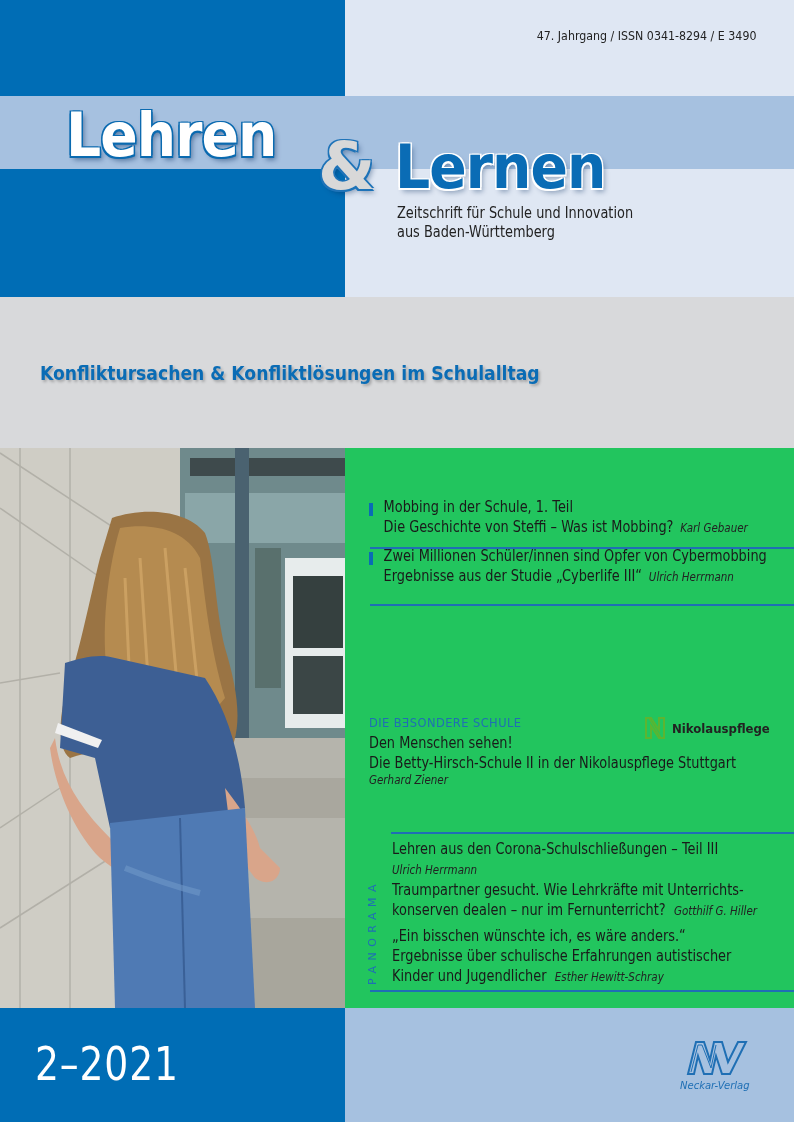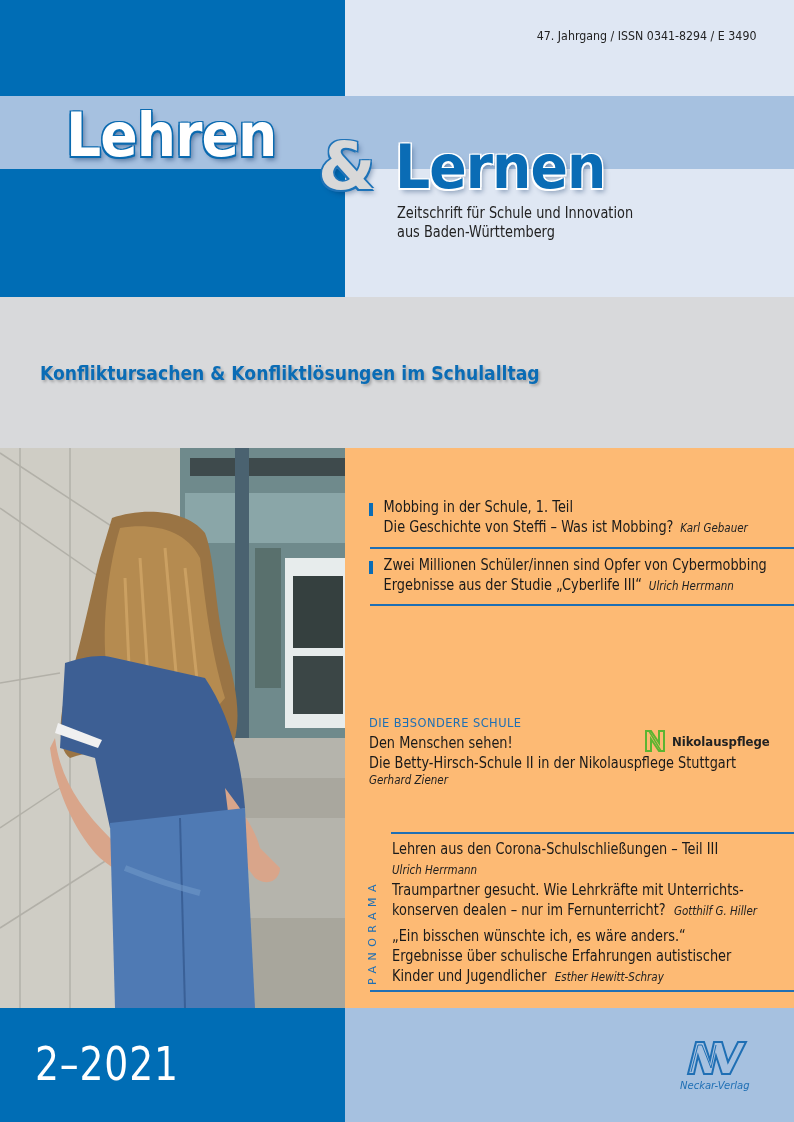--- a/index.html
+++ b/index.html
@@ -26,33 +26,33 @@
 
   
   .band-grey { left: 0; top: 297px; width: 794px; height: 151px; background: #d8d9db; }
   .theme-title { left: 40px; top: 361px; font-size: 20px; font-weight: bold; color: #0a6cb5; font-family: "DejaVu Sans", sans-serif; text-shadow: 2px 2px 3px rgba(0,0,0,0.25); transform: scaleX(0.86); transform-origin: left top; white-space: nowrap; }
 
   
   .photo { left: 0; top: 448px; width: 345px; height: 560px; overflow: hidden; background: #c9c9c4; }
   .photo svg { display: block; }
 
   
-  .content { left: 345px; top: 448px; width: 449px; height: 560px; background: #fdba74; }
+  .content { left: 345px; top: 448px; width: 449px; height: 560px; background: #22c55e; }
 
   .article { position: absolute; left: 24px; right: 0; font-family: "DejaVu Sans", sans-serif; }
   .article .bullet { position: absolute; left: 0; top: 6px; width: 4px; height: 13px; background: #0a6cb5; }
   .article .line { display: block; font-size: 15px; line-height: 20px; color: #1a1a1a; padding-left: 17px; white-space: nowrap; transform: scaleX(0.86); transform-origin: left top; }
   .article .author { font-style: italic; font-size: 12px; color: #222; margin-left: 8px; }
   .sep { position: absolute; left: 25px; right: 0; height: 2px; background: #1f6fb4; }
 
   .special-label { left: 369px; top: 715px; font-size: 13px; color: #1f6fb4; letter-spacing: 0.5px; font-family: "DejaVu Sans", sans-serif; transform: scaleX(0.88); transform-origin: left top; white-space: nowrap; }
   .special-line { font-size: 15px; line-height: 20px; color: #1a1a1a; font-family: "DejaVu Sans", sans-serif; transform: scaleX(0.86); transform-origin: left top; white-space: nowrap; }
   .special-author { font-size: 12px; font-style: italic; color: #222; font-family: "DejaVu Sans", sans-serif; transform: scaleX(0.86); transform-origin: left top; white-space: nowrap; }
 
-  .niko-logo { left: 644px; top: 716px; display: flex; align-items: center; gap: 6px; margin-top: 13px; }
+  .niko-logo { left: 644px; top: 716px; display: flex; align-items: center; gap: 6px; }
   .niko-name { font-size: 13px; font-weight: bold; color: #222; font-family: "DejaVu Sans", sans-serif; transform: scaleX(0.9); transform-origin: left center; }
 
   .panorama-label { left: 366px; top: 985px; transform-origin: left top; transform: rotate(-90deg); font-size: 11px; letter-spacing: 5.5px; color: #1f6fb4; font-family: "DejaVu Sans", sans-serif; white-space: nowrap; }
 
   .pano-item { position: absolute; left: 392px; font-family: "DejaVu Sans", sans-serif; white-space: nowrap; transform: scaleX(0.86); transform-origin: left top; }
   .pano-line { display: block; font-size: 15px; line-height: 20px; color: #1a1a1a; }
   .pano-author { font-size: 12px; font-style: italic; color: #222; }
 
   
   .foot-left { left: 0; top: 1008px; width: 345px; height: 114px; background: #006db5; }
@@ -128,21 +128,21 @@
 
 <div class="abs content">
 
   <div class="article" style="top:49px;">
     <span class="bullet"></span>
     <span class="line">Mobbing in der Schule, 1. Teil</span>
     <span class="line"><span>Die Geschichte von Steffi – Was ist Mobbing?</span><span class="author">Karl Gebauer</span></span>
   </div>
   <div class="sep" style="top:99px;"></div>
 
-  <div class="article" style="top:107px;">
+  <div class="article" style="top:98px;">
     <span class="bullet"></span>
     <span class="line">Zwei Millionen Schüler/innen sind Opfer von Cybermobbing</span>
     <span class="line"><span>Ergebnisse aus der Studie „Cyberlife III“</span><span class="author">Ulrich Herrmann</span></span>
   </div>
   <div class="sep" style="top:156px;"></div>
 
 
   <div class="sep" style="top:384px; left:46px;"></div>
   <div class="sep" style="top:542px;"></div>
 </div>

